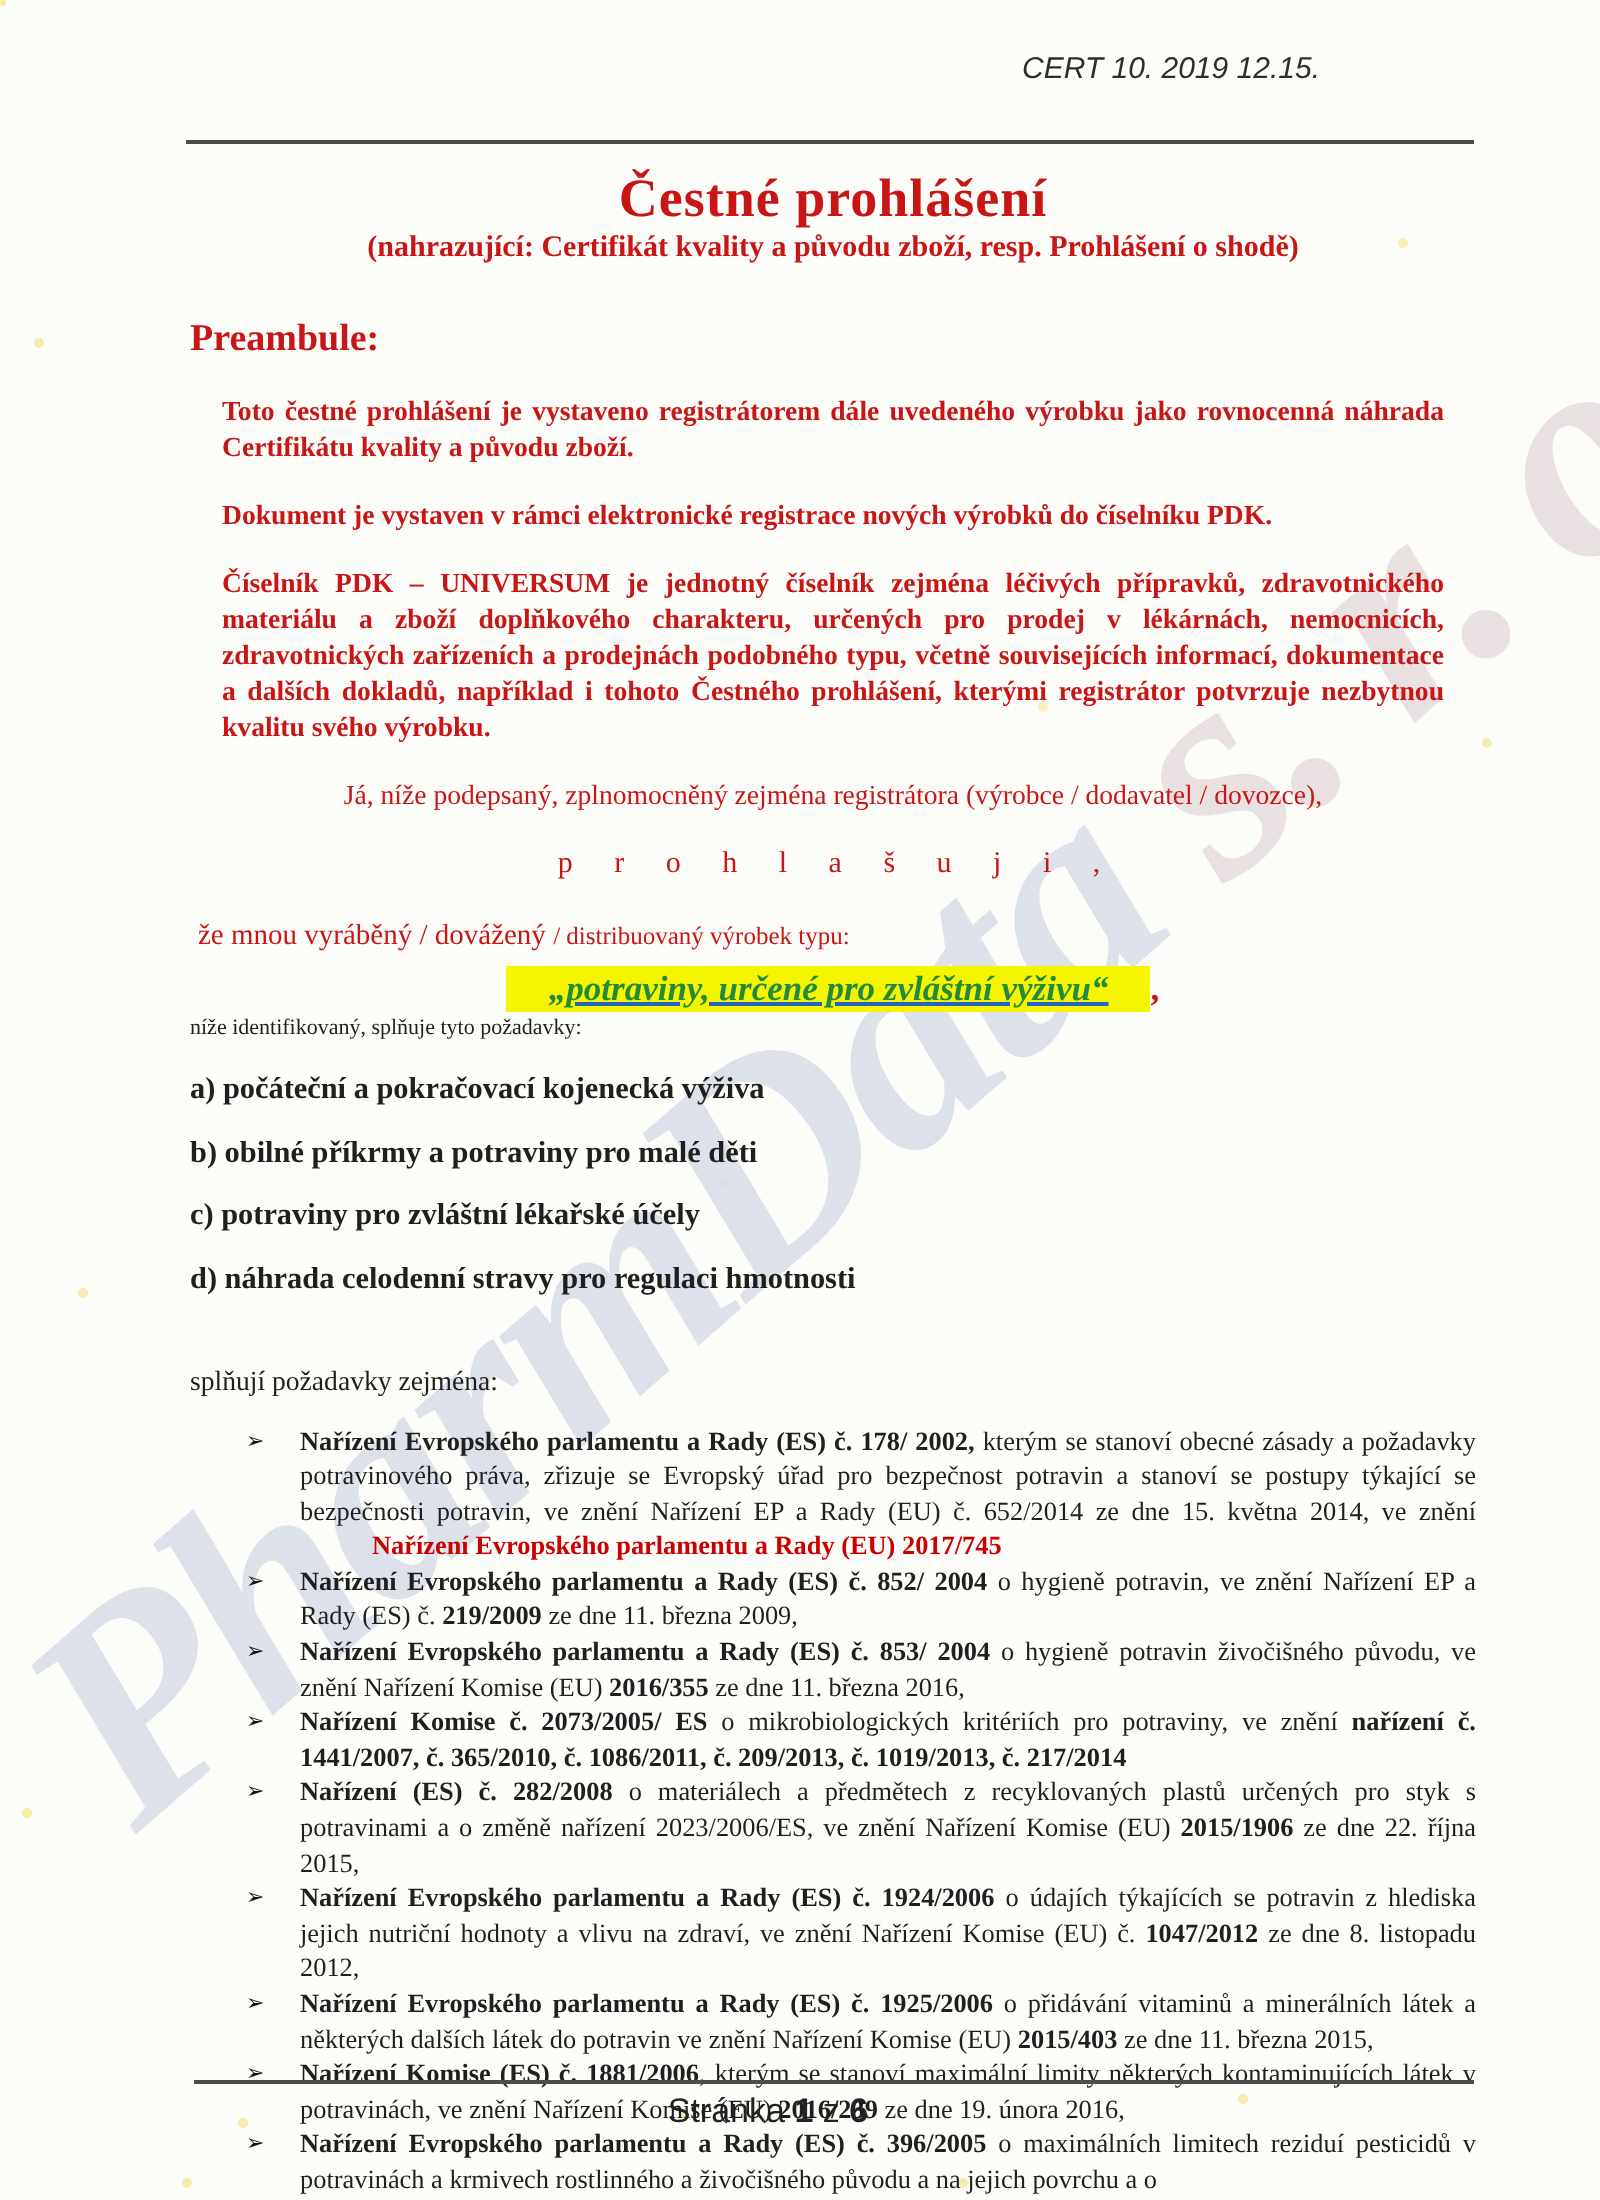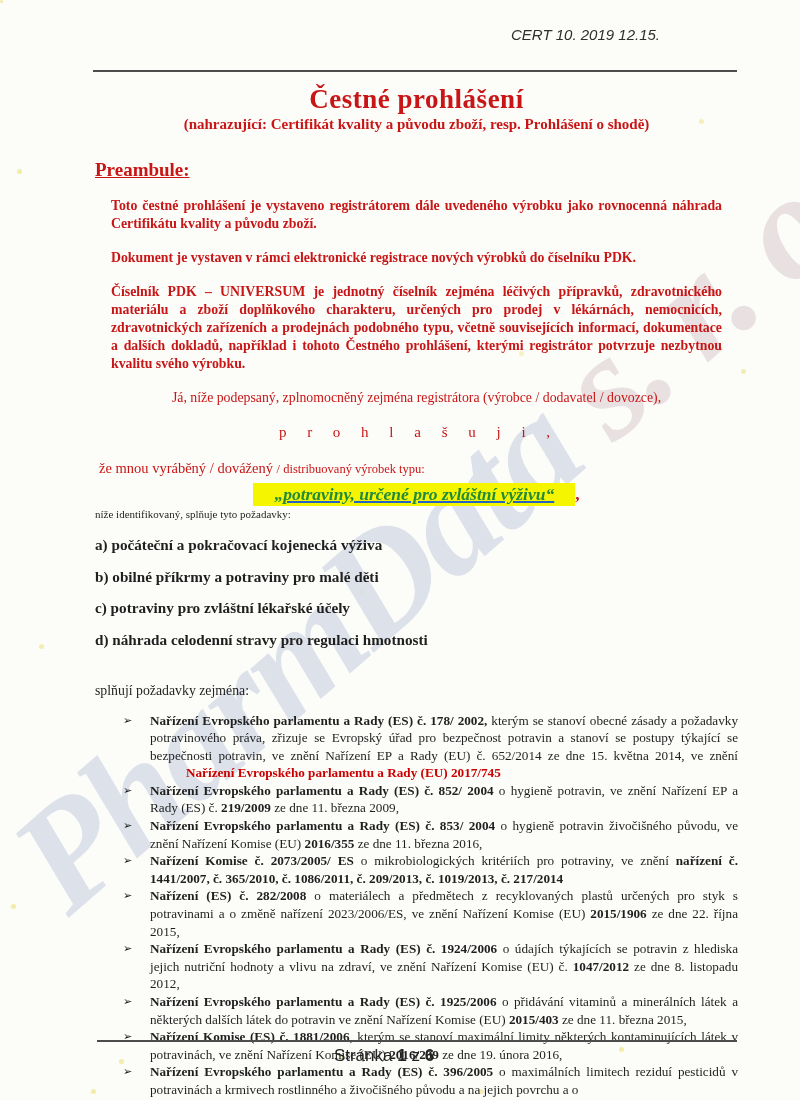--- a/index.html
+++ b/index.html
@@ -48,21 +48,21 @@
   .footer-rule{position:absolute;left:97px;top:1040px;width:640px;height:2px;background:#4d4d4d;z-index:2;}
   .footer-text{
     position:absolute;top:1046px;left:0;width:768px;text-align:center;z-index:2;
     font-family:"Liberation Sans", sans-serif;font-size:17px;color:#222;
   }
   .footer-text b{font-weight:bold;}
   
   .doc{position:absolute;left:95px;top:84px;width:643px;z-index:2;}
   .doc-title{margin:0;text-align:center;color:var(--red);font-size:27px;font-weight:bold;letter-spacing:.5px;}
   .doc-subtitle{margin:1px 0 0;text-align:center;color:var(--red);font-size:15px;font-weight:bold;}
-  .preamble-heading{margin:26px 0 2px;color:var(--red);font-size:19px;font-weight:bold;text-decoration:underline;}
+  .preamble-heading{margin:26px 0 2px;color:var(--red);font-size:19px;font-weight:bold;}
   .preamble-par{margin:16px;color:var(--red);font-size:13.8px;line-height:18px;font-weight:bold;text-align:justify;}
   .decl-intro{margin:17px 0 0;color:var(--red);font-size:13.8px;text-align:center;}
   .decl-verb{margin:18px 0 0;color:var(--red);font-size:15px;font-weight:normal;text-align:center;letter-spacing:4px;word-spacing:9px;}
   .product-line{margin:19px 4px 0;color:var(--red);font-size:14.5px;}
   .product-line .rest{font-size:12.5px;}
   .highlight-line{margin:7px 0 0;text-align:center;font-size:17.5px;font-weight:bold;}
   .highlight{
     background:var(--yellow);color:var(--green);padding:1px 21px 2px;
     text-decoration:underline;text-decoration-color:var(--ublue);text-decoration-thickness:2px;font-style:italic;
   }

